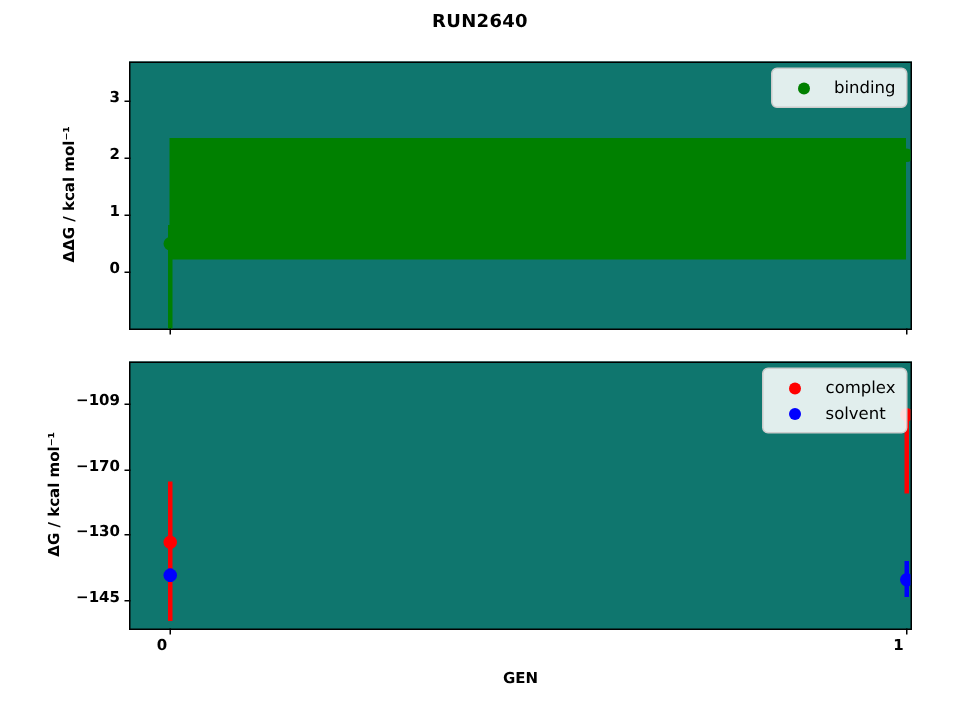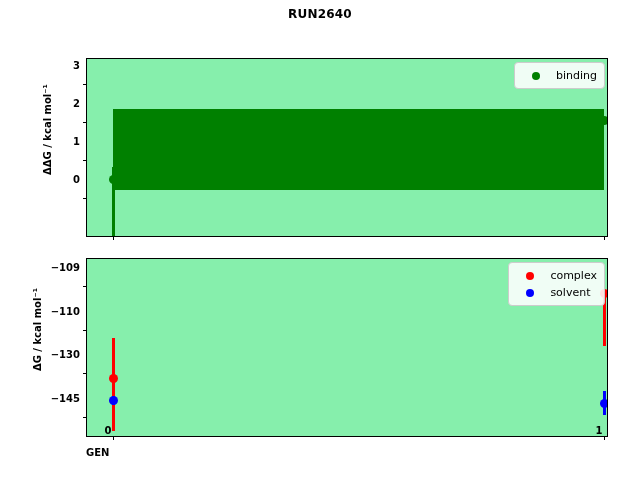--- a/index.html
+++ b/index.html
@@ -9,21 +9,21 @@
     overflow:hidden;position:relative;
   }
   #figure{position:absolute;left:0;top:0;width:640px;height:480px;border-radius:29px;}
 
   .title{
     position:absolute;left:0;top:7px;width:640px;text-align:center;
     font-size:12px;font-weight:bold;color:#000;letter-spacing:0.2px;
   }
 
   
-  .axes{position:absolute;border:1.1px solid #000;background:#86efac;box-sizing:border-box;margin-top:17px;}
+  .axes{position:absolute;border:1.1px solid #000;background:#0f766e;box-sizing:border-box;}
   #axes-top   {left:86px;top:41px;width:522px;height:179px;}
   #axes-bottom{left:86px;top:241px;width:522px;height:179px;}
 
   .clip{position:absolute;left:0;top:0;right:0;bottom:0;overflow:hidden;}
 
   
   .ytick{position:absolute;left:-4px;width:4px;height:0;border-top:1.1px solid #000;}
   .ytxt{
     position:absolute;text-align:right;font-size:10px;color:#000;
     font-weight:bold;white-space:nowrap;
@@ -34,21 +34,21 @@
     text-align:center;white-space:nowrap;
   }
 
   
   .ytitle{
     position:absolute;font-size:10px;font-weight:bold;color:#000;
     transform-origin:50% 50%;transform:rotate(-90deg);white-space:nowrap;
   }
   .xtitle{
     position:absolute;font-size:10px;font-weight:bold;color:#000;
-    width:522px;left:86px;white-space:nowrap;
+    text-align:center;width:522px;left:86px;white-space:nowrap;
   }
 
   
   .gband{position:absolute;background:#008000;}
   .ebar{position:absolute;width:3px;border-radius:0;}
   .ebar.green{background:#008000;}
   .ebar.red{background:#ff0000;}
   .ebar.blue{background:#0000ff;}
   .pt{position:absolute;width:9px;height:9px;border-radius:50%;}
   .pt.green{background:#008000;}
@@ -150,21 +150,21 @@
       <div class="legrow">
         <span class="legkey">
             <i class="legdot blue"></i>
           </span>
         <span class="legtxt">solvent</span>
       </div>
     </div>
   </div>
 
   <div class="ytxt" style="left:38px;top:262px;width:42px;">−109</div>
-  <div class="ytxt" style="left:38px;top:305.5px;width:42px;">−110</div>
+  <div class="ytxt" style="left:38px;top:305.5px;width:42px;">−170</div>
   <div class="ytxt" style="left:38px;top:349px;width:42px;">−130</div>
   <div class="ytxt" style="left:38px;top:392.5px;width:42px;">−145</div>
 
   <div class="ytitle" style="left:-38px;top:324px;width:150px;text-align:center;">ΔG / kcal mol⁻¹</div>
 
   <div class="xtxt" style="left:97px;top:425px;width:22px;">0</div>
   <div class="xtxt" style="left:588px;top:425px;width:22px;">1</div>
 
   <div class="xtitle" style="top:447px;">GEN</div>
 

